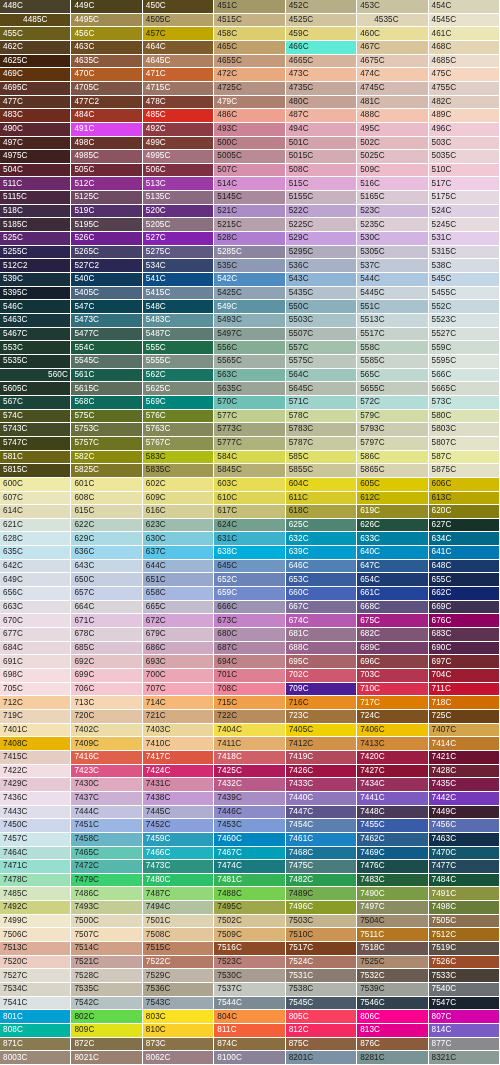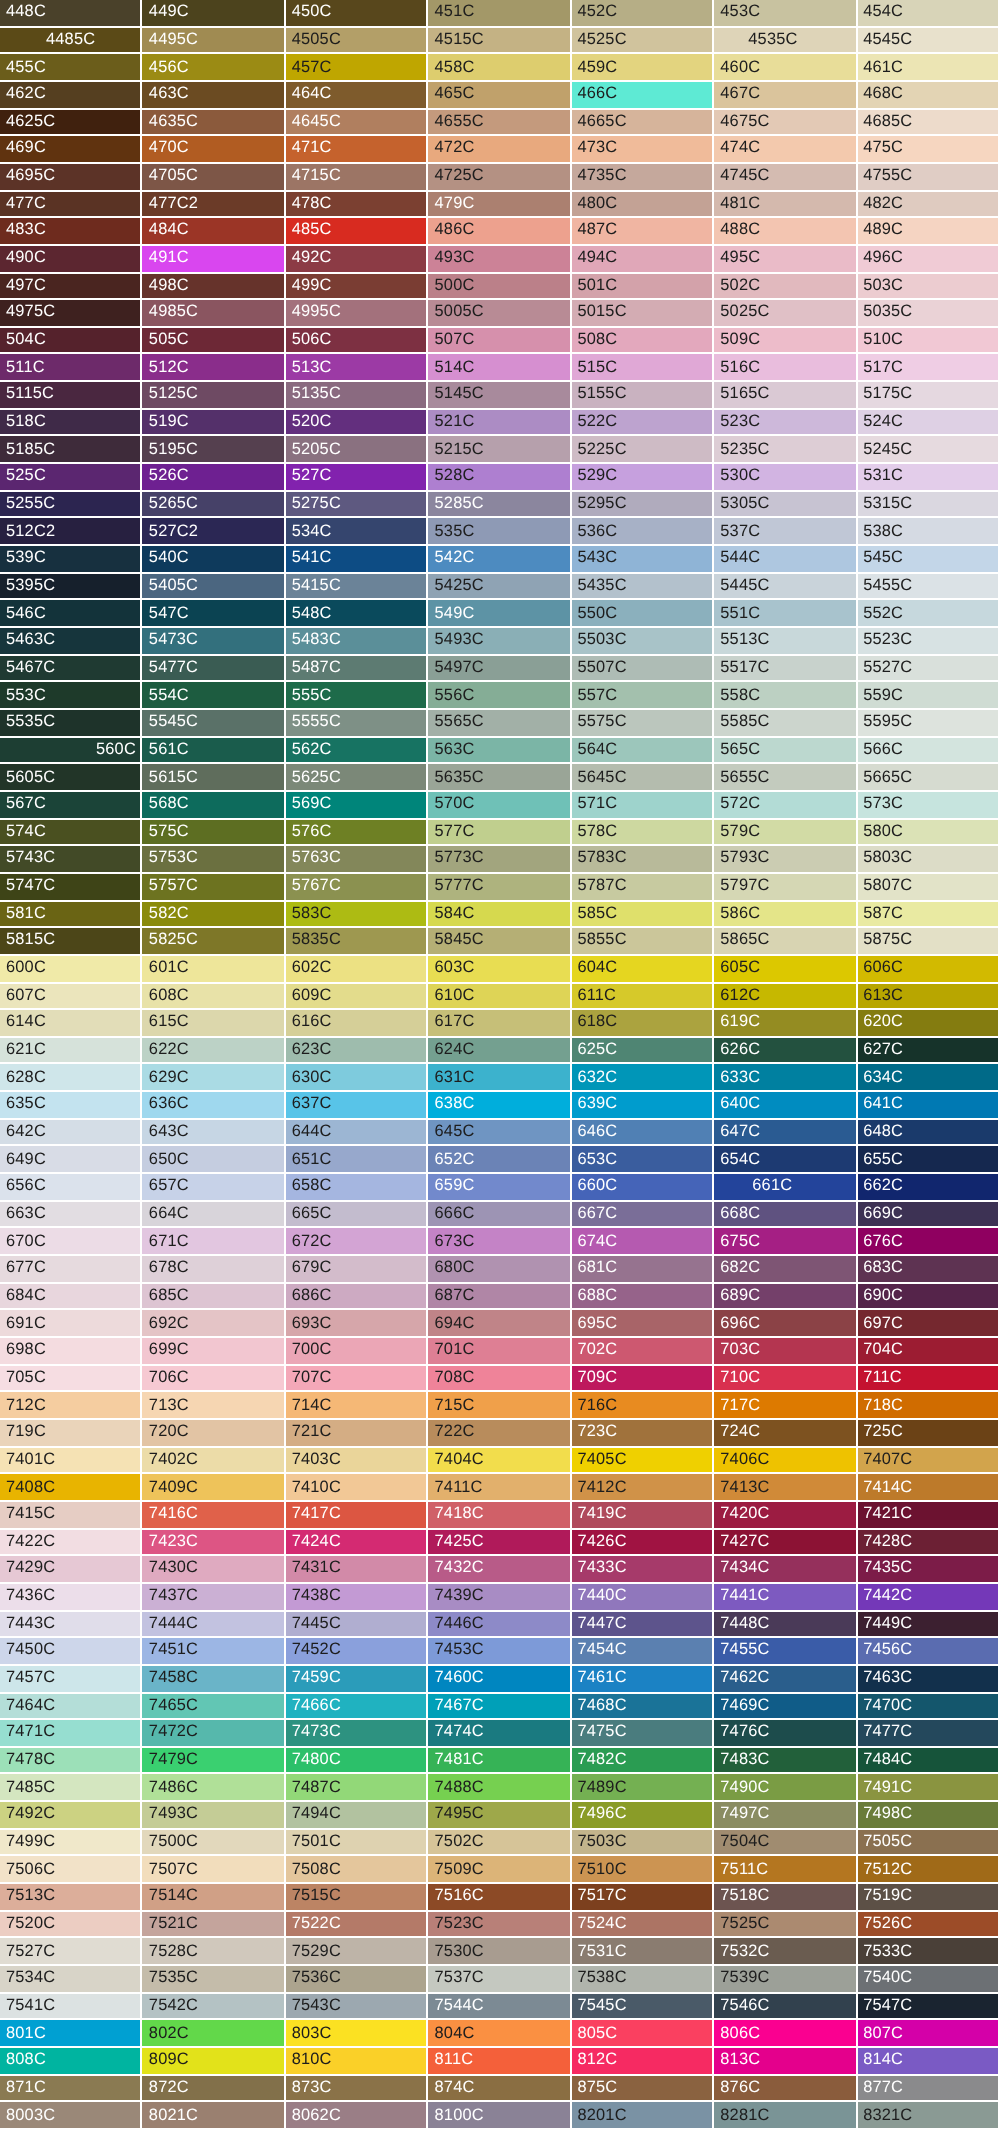--- a/index.html
+++ b/index.html
@@ -947,21 +947,21 @@
     </div>
     <div class="cell light" style="background: rgb(165, 182, 224);">
       <span class="lbl">658C</span>
     </div>
     <div class="cell dark" style="background: rgb(114, 137, 204);">
       <span class="lbl">659C</span>
     </div>
     <div class="cell dark" style="background: rgb(69, 100, 184);">
       <span class="lbl">660C</span>
     </div>
-    <div class="cell dark" style="background: rgb(35, 68, 155); padding-left: 16px;">
+    <div class="cell dark" style="background: rgb(35, 68, 155);">
       <span class="lbl">661C</span>
     </div>
     <div class="cell dark" style="background: rgb(17, 38, 110);">
       <span class="lbl">662C</span>
     </div>
     <div class="cell light" style="background: rgb(226, 221, 226);">
       <span class="lbl">663C</span>
     </div>
     <div class="cell light" style="background: rgb(216, 212, 218);">
       <span class="lbl">664C</span>
@@ -1091,21 +1091,21 @@
     </div>
     <div class="cell light" style="background: rgb(246, 201, 210);">
       <span class="lbl">706C</span>
     </div>
     <div class="cell light" style="background: rgb(244, 168, 184);">
       <span class="lbl">707C</span>
     </div>
     <div class="cell light" style="background: rgb(239, 131, 153);">
       <span class="lbl">708C</span>
     </div>
-    <div class="cell dark" style="background: #be185d;">
+    <div class="cell dark" style="background: #4c1d95;">
       <span class="lbl">709C</span>
     </div>
     <div class="cell dark" style="background: rgb(217, 48, 79);">
       <span class="lbl">710C</span>
     </div>
     <div class="cell dark" style="background: rgb(196, 18, 48);">
       <span class="lbl">711C</span>
     </div>
     <div class="cell light" style="background: rgb(245, 205, 160);">
       <span class="lbl">712C</span>

